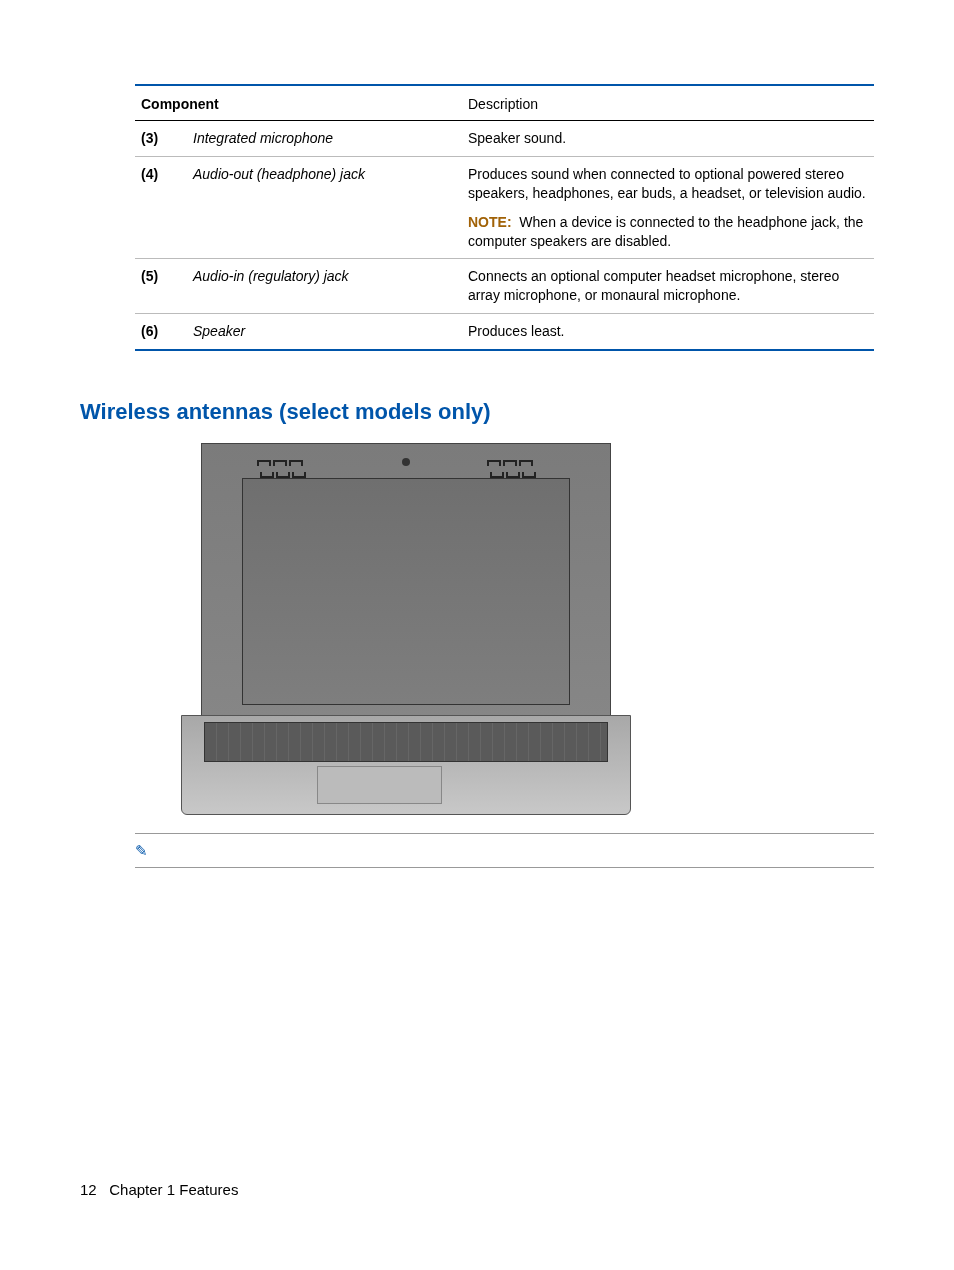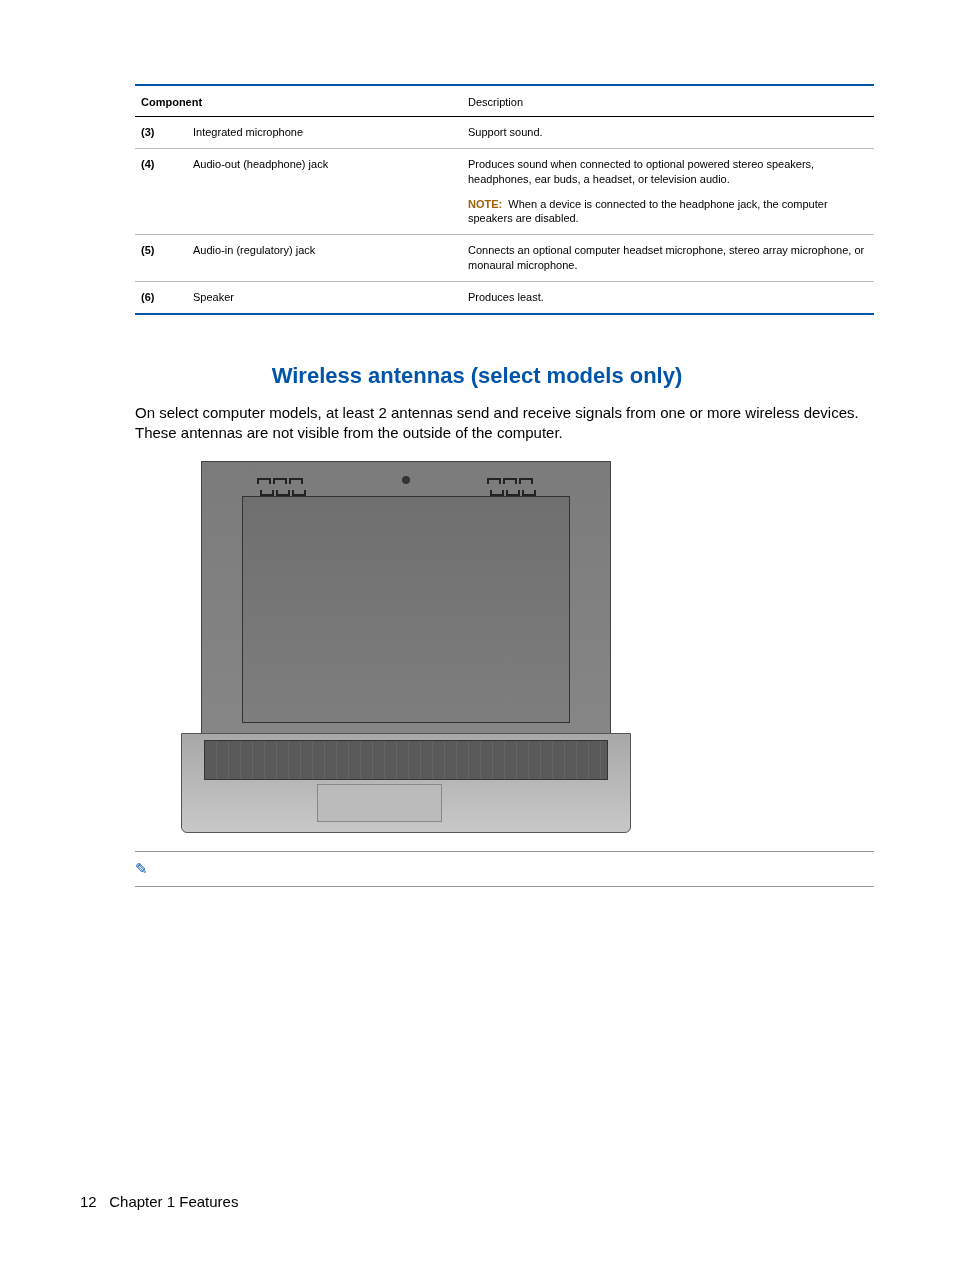--- a/index.html
+++ b/index.html
@@ -9,48 +9,47 @@
     height: 1270px;
     background: #fff;
     color: #000;
     position: relative;
     padding: 84px 80px 0 80px;
   }
   .content { width: 100%; }
   table.comp {
     width: 100%;
     border-collapse: collapse;
-    font-size: 11px;
+    font-size: 14px;
     border-top: 2px solid #0055aa;
     border-bottom: 2px solid #0055aa;
     margin-left: 55px;
     width: calc(100% - 55px);
   }
   table.comp th {
     text-align: left;
     font-weight: normal;
     padding: 10px 6px 8px 6px;
     border-bottom: 1px solid #000;
   }
   table.comp td {
     padding: 8px 6px;
     vertical-align: top;
     border-bottom: 1px solid #bbb;
     line-height: 1.35;
   }
   table.comp tr:last-child td { border-bottom: none; }
   table.comp .col-num { width: 52px; font-weight: bold; }
-  table.comp .col-comp { width: 275px; }
+  table.comp .col-comp { width: 275px; font-style: italic; }
   .note-label { color: #a16207; font-weight: bold; }
   h2.section {
     color: #0055aa;
     font-size: 22px;
     font-weight: bold;
     margin: 48px 0 14px 0;
-    text-align: center;
   }
   .body-text {
     font-size: 15px;
     margin-left: 55px;
     line-height: 1.35;
     margin-bottom: 14px;
   }
   .laptop-figure {
     margin: 18px 0 10px 95px;
     width: 460px;
@@ -114,42 +113,42 @@
     margin-top: 1px;
   }
   .reg-text {
     font-size: 15px;
     margin-left: 55px;
     line-height: 1.35;
     margin-top: 12px;
   }
   .footer {
     position: absolute;
-    bottom: 60px;
+    bottom: 72px;
     left: 80px;
     font-size: 15px;
   }
 </style>
 </head>
 <body>
 
 <div class="content">
 
 <table class="comp">
   <thead>
     <tr>
       <th class="col-num" colspan="2">Component</th>
       <th>Description</th>
     </tr>
   </thead>
   <tbody>
     <tr>
       <td class="col-num">(3)</td>
       <td class="col-comp">Integrated microphone</td>
-      <td>Support sound.</td>
+      <td>Speaker sound.</td>
     </tr>
     <tr>
       <td class="col-num">(4)</td>
       <td class="col-comp">Audio-out (headphone) jack</td>
       <td>
         <span>Produces sound when connected to optional powered stereo speakers, headphones, ear buds, a headset, or television audio.</span>
         <div style="height:10px"></div>
         <span class="note-label">NOTE:</span>&nbsp;&nbsp;<span>When a device is connected to the headphone jack, the computer speakers are disabled.</span>
       </td>
     </tr>
@@ -161,21 +160,20 @@
     <tr>
       <td class="col-num">(6)</td>
       <td class="col-comp">Speaker</td>
       <td>Produces least.</td>
     </tr>
   </tbody>
 </table>
 
 <h2 class="section">Wireless antennas (select models only)</h2>
 
-<p class="body-text">On select computer models, at least 2 antennas send and receive signals from one or more wireless devices. These antennas are not visible from the outside of the computer.</p>
 
 <div class="laptop-figure">
   <div class="laptop-lid">
     <div class="antenna left">
       <span class="seg" style="border-bottom:none"></span><span class="seg" style="border-bottom:none"></span><span class="seg" style="border-bottom:none"></span>
       <div class="row2"><span class="seg" style="border-top:none"></span><span class="seg" style="border-top:none"></span><span class="seg" style="border-top:none"></span></div>
     </div>
     <div class="antenna right">
       <span class="seg" style="border-bottom:none"></span><span class="seg" style="border-bottom:none"></span><span class="seg" style="border-bottom:none"></span>
       <div class="row2"><span class="seg" style="border-top:none"></span><span class="seg" style="border-top:none"></span><span class="seg" style="border-top:none"></span></div>

